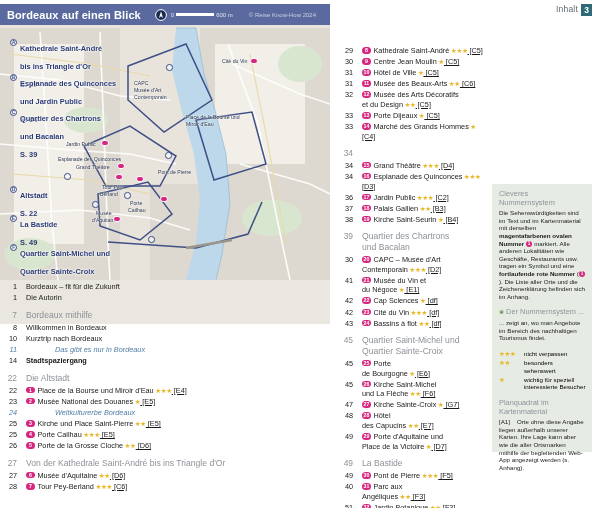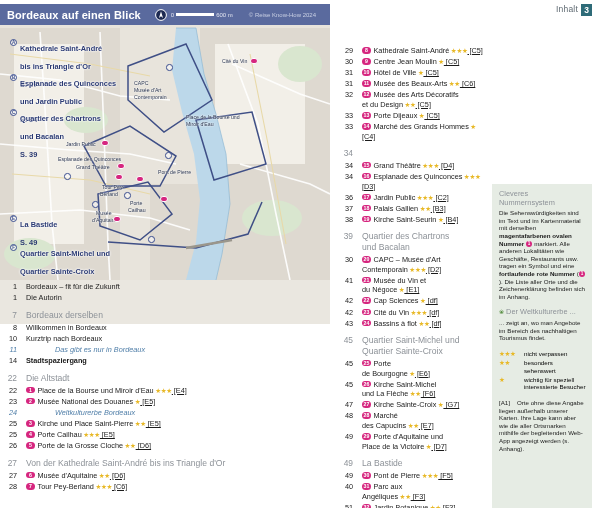--- a/index.html
+++ b/index.html
@@ -117,21 +117,21 @@
     min-width:9px; height:6.5px; line-height:6.5px;
     border-radius:3.5px; text-align:center;
     padding:0 1.5px; margin-right:2.5px;
     vertical-align:1px;
   }
   .stars { color:#e8b928; letter-spacing:-.3px; font-size:6.5px; }
   .grid { color:#1b1b1b;text-decoration:underline; }
 
   
   #sidebar {
-    position:absolute; left:492px; top:184px; width:100px; height:324px;
+    position:absolute; left:492px; top:184px; width:100px; height:268px;
     background:#e6ece4; padding:6px 6px 6px 7px;
   }
   .sb-h {
     color:#8d9298; font-size:7.4px; line-height:8.6px; margin-bottom:2px;
   }
   .sb-p {
     font-size:6.2px; line-height:7.6px; color:#1b1b1b; margin:0 0 8px 0;
   }
   .sb-b { font-weight:bold; }
   .sb-badge {
@@ -272,20 +272,27 @@
 
   <div class="ov-item" style="left:10px; top:103px;">
     <span class="ov-circle">C</span>
     <span>
       <span class="ov-text">Quartier des Chartrons</span><br>
       <span class="ov-text">und Bacalan</span><br>
       <span class="ov-page">S. 39</span>
     </span>
   </div>
 
+  <div class="ov-item" style="left:10px; top:180px;">
+    <span class="ov-circle">D</span>
+    <span>
+      <span class="ov-text">Altstadt</span><br>
+      <span class="ov-page">S. 22</span>
+    </span>
+  </div>
 
   <div class="ov-item" style="left:10px; top:209px;">
     <span class="ov-circle">E</span>
     <span>
       <span class="ov-text">La Bastide</span><br>
       <span class="ov-page">S. 49</span>
     </span>
   </div>
 
   <div class="ov-item" style="left:10px; top:238px;">
@@ -302,21 +309,21 @@
     <div class="row">
       <span class="pg">1</span>
       <span class="body"><span>Bordeaux – fit für die Zukunft</span></span>
     </div>
     <div class="row">
       <span class="pg">1</span>
       <span class="body"><span>Die Autorin</span></span>
     </div>
     <div class="row section-row">
       <span class="pg">7</span>
-      <span class="body"><span class="section-title">Bordeaux derselben</span></span>
+      <span class="body"><span class="section-title">Bordeaux mithilfe</span></span>
     </div>
     <div class="row">
       <span class="pg">8</span>
       <span class="body"><span>Willkommen in Bordeaux</span></span>
     </div>
     <div class="row">
       <span class="pg">10</span>
       <span class="body"><span>Kurztrip nach Bordeaux</span></span>
     </div>
     <div class="row ital-row">
@@ -456,21 +463,21 @@
     <div class="row">
       <span class="pg">45</span>
       <span class="body"><span class="badge">26</span><span>Kirche Saint-Michel</span><br><span>und La Flèche</span><span class="stars"> ★★</span><span class="grid"> [F6]</span></span>
     </div>
     <div class="row">
       <span class="pg">47</span>
       <span class="body"><span class="badge">27</span><span>Kirche Sainte-Croix</span><span class="stars"> ★</span><span class="grid"> [G7]</span></span>
     </div>
     <div class="row">
       <span class="pg">48</span>
-      <span class="body"><span class="badge">28</span><span>Marché</span><br><span>des Capucins</span><span class="stars"> ★★</span><span class="grid"> [E7]</span></span>
+      <span class="body"><span class="badge">28</span><span>Hôtel</span><br><span>des Capucins</span><span class="stars"> ★★</span><span class="grid"> [E7]</span></span>
     </div>
     <div class="row">
       <span class="pg">49</span>
       <span class="body"><span class="badge">29</span><span>Porte d'Aquitaine und</span><br><span>Place de la Victoire</span><span class="stars"> ★</span><span class="grid"> [D7]</span></span>
     </div>
     <div class="row section-row">
       <span class="pg">49</span>
       <span class="body"><span class="section-title">La Bastide</span></span>
     </div>
     <div class="row">
@@ -494,34 +501,35 @@
     <span>Die Sehenswürdigkeiten sind im Text und im Kartenmaterial mit derselben</span>
     <span class="sb-b">magentafarbenen ovalen Nummer</span>
     <span class="sb-badge">1</span>
     <span>markiert. Alle anderen Lokalitäten wie Geschäfte, Restaurants usw. tragen ein Symbol und eine</span>
     <span class="sb-b">fortlaufende rote Nummer</span>
     <span>(</span><span class="sb-badge">1</span><span>). Die Liste aller Orte und die Zeichenerklärung befinden sich im Anhang.</span>
   </p>
 
   <div class="sb-h">
     <span class="butterfly">❀</span>
-    <span>Der Weltkulturerbe ...</span>
+    <span>Der Nummernsystem ...</span>
   </div>
   <p class="sb-p">... zeigt an, wo man Angebote im Bereich des nachhaltigen Tourismus findet.</p>
 
   <div class="sb-rate">
     <span class="st">★★★</span>
     <span class="tx">nicht verpassen</span>
   </div>
   <div class="sb-rate">
     <span class="st">★★</span>
     <span class="tx">besonders sehenswert</span>
   </div>
   <div class="sb-rate" style="margin-bottom:8px;">
     <span class="st">★</span>
     <span class="tx">wichtig für speziell interessierte Besucher</span>
   </div>
 
+  <div class="sb-h">Planquadrat im Kartenmaterial</div>
   <p class="sb-p">
     <span>[A1]</span>&nbsp;&nbsp;&nbsp;
     <span>Orte ohne diese Angabe liegen außerhalb unserer Karten. Ihre Lage kann aber wie die aller Ortsmarken mithilfe der begleitenden Web-App angezeigt werden (s. Anhang).</span>
   </p>
 </div>
 
 </body></html>

